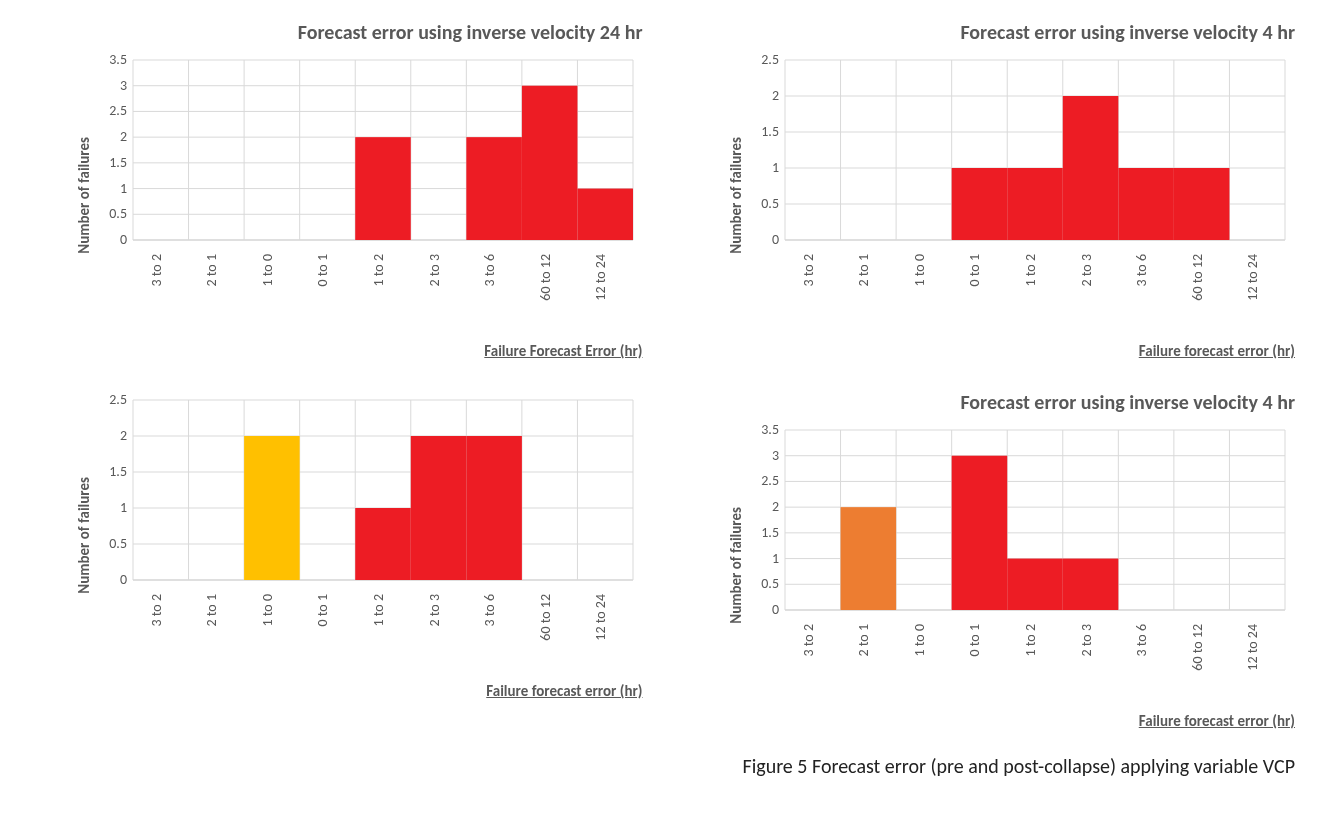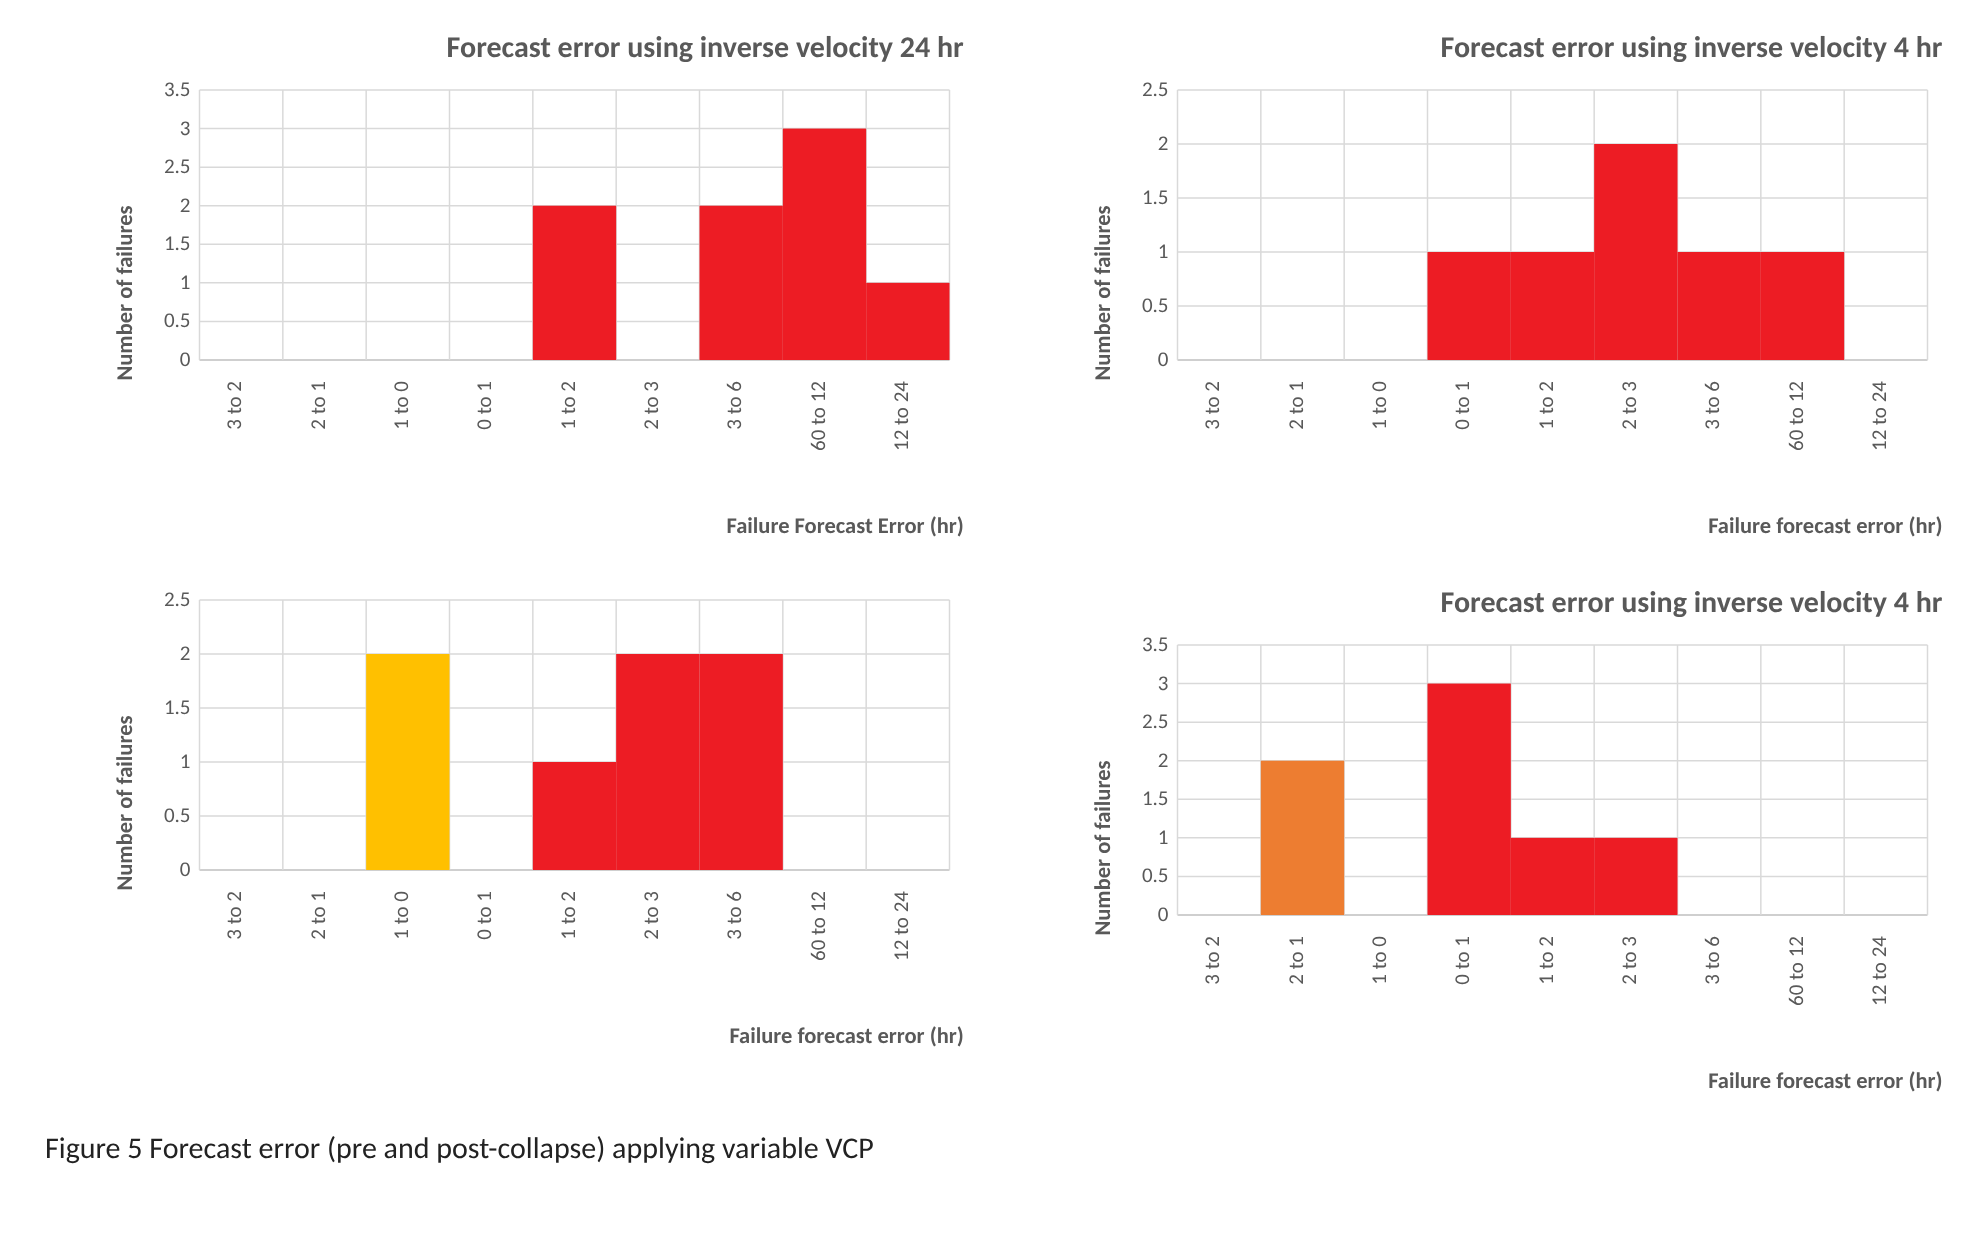--- a/index.html
+++ b/index.html
@@ -41,29 +41,31 @@
     padding-right: 4px;
     text-align: center;
   }
   .xlab {
     font-size: 15px;
     font-weight: bold;
     color: #595959;
     text-align: center;
     margin-top: 2px;
     margin-left: 17px;
+    text-decoration: underline;
   }
   svg .grid-line { stroke: #d9d9d9; stroke-width: 1; }
   svg .axis-line { stroke: #bfbfbf; stroke-width: 1; }
   svg .tick-label { font-family: Calibri, Arial, sans-serif; font-size: 14px; fill: #595959; }
   svg .xtick-label { font-family: Calibri, Arial, sans-serif; font-size: 14px; fill: #595959; }
   .caption {
     font-size: 20px;
     color: #222;
     margin-top: 24px;
+    text-align: right;
   }
 </style>
 </head>
 <body>
 
 <div class="grid">
     <div class="chart-wrap">
       <div class="chart-title">Forecast error using inverse velocity 24 hr</div>
       <div class="chart-body">
         <div class="ylab">Number of failures</div>

